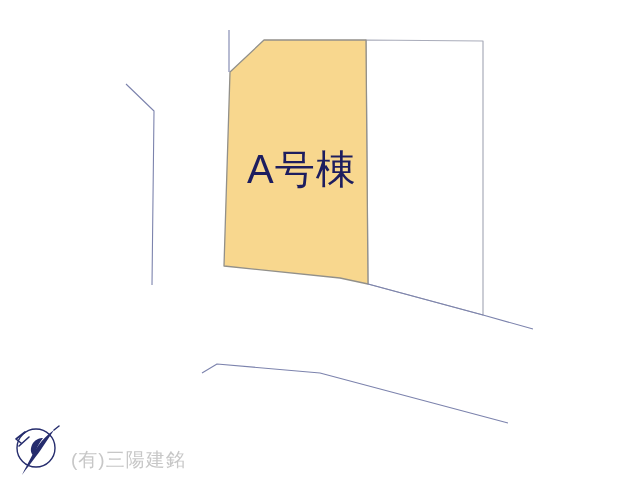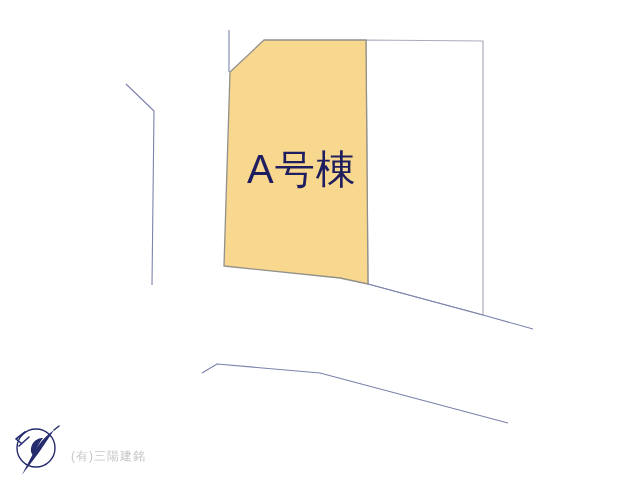--- a/index.html
+++ b/index.html
@@ -15,22 +15,22 @@
     font-family:"Liberation Sans", sans-serif;
     font-size:40px;
     letter-spacing:1px;
   }
   .footer{
     position:absolute;left:13px;top:421px;
     display:flex;align-items:flex-end;
   }
   .logo{display:block;flex:0 0 auto;}
   .company{
-    margin:0 0 14px 8px;
-    font-size:12px;
+    margin:0 0 6px 8px;
+    font-size:19px;
     letter-spacing:1px;
     color:#c7c7c7;
     white-space:nowrap;
   }
 </style>
 </head>
 <body>
 
 <div class="stage">
 

